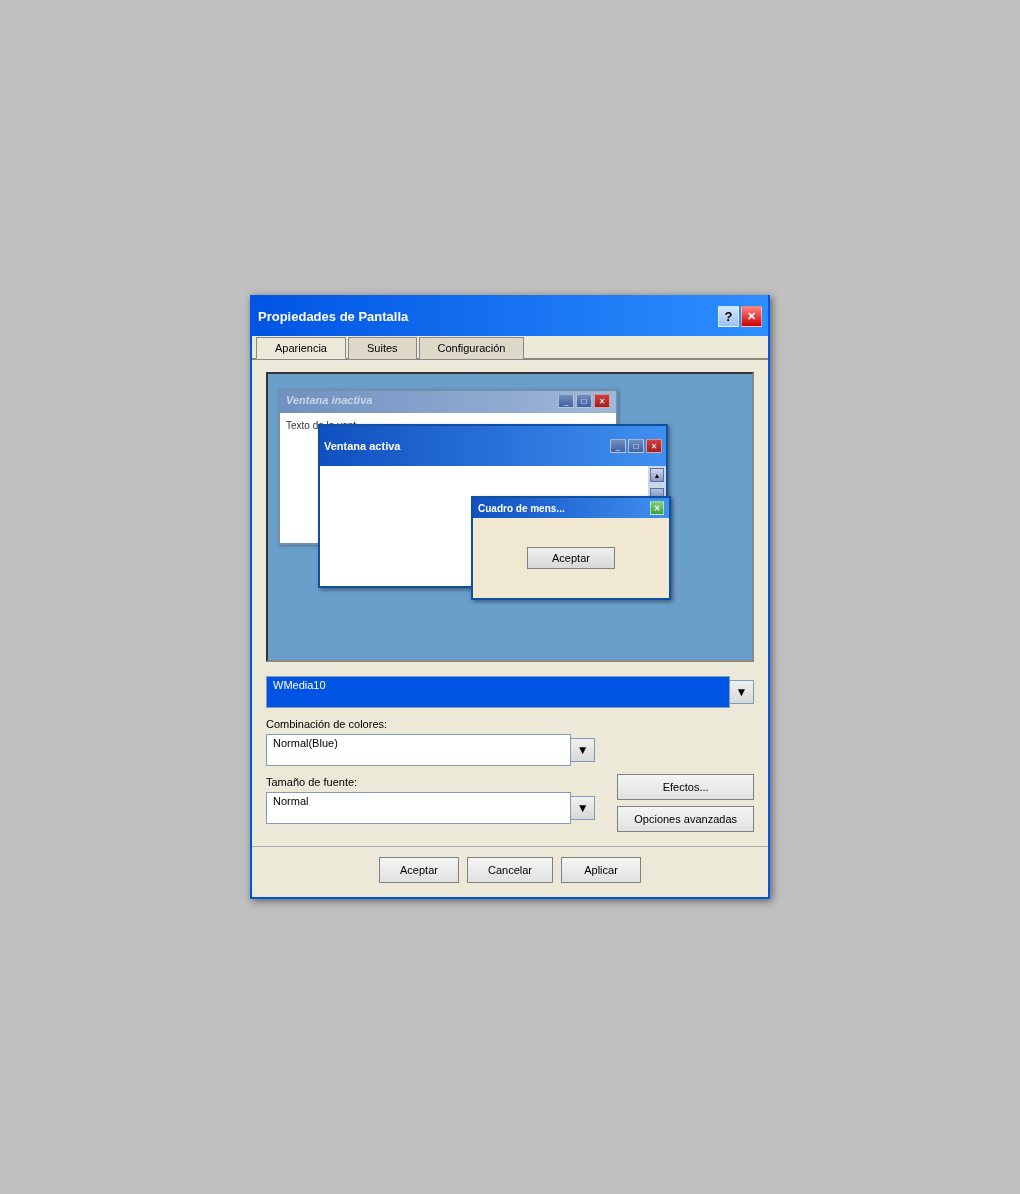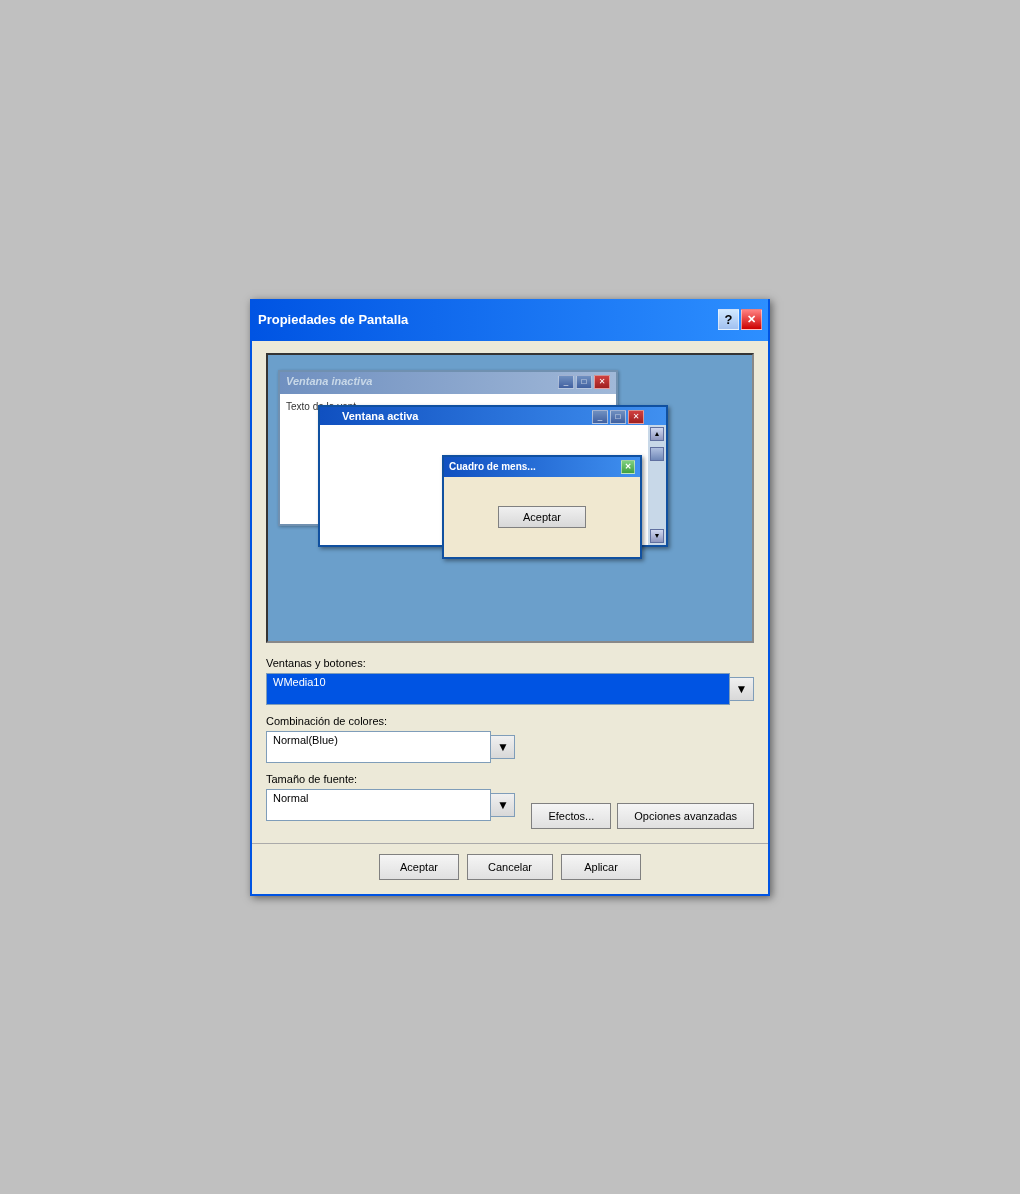--- a/index.html
+++ b/index.html
@@ -156,25 +156,25 @@
       position: absolute;
       top: 50px;
       left: 50px;
       width: 350px;
       border: 2px solid #1050a0;
       box-shadow: 2px 2px 4px rgba(0,0,0,0.4);
     }
 
     .prev-active-title {
       background: linear-gradient(to right, #1050c0, #4090f0);
-      padding: 3px 22px;
-      display: flex;
-      align-items: flex-start;
+      padding: 3px 4px;
+      display: flex;
+      align-items: center;
       justify-content: space-between;
-      height: 18px;
+      height: 40px;
     }
 
     .prev-active-title span {
       color: white;
       font-weight: bold;
       font-size: 11px;
     }
 
     .prev-active-body {
       background: white;
@@ -228,21 +228,21 @@
       display: flex;
       align-items: center;
       justify-content: center;
       font-size: 7px;
     }
 
     
     .prev-msg-box {
       position: absolute;
       top: 30px;
-      left: 122px;
+      left: 151px;
       width: 200px;
       border: 2px solid #1050a0;
       box-shadow: 2px 2px 4px rgba(0,0,0,0.4);
       z-index: 10;
     }
 
     .prev-msg-title {
       background: linear-gradient(to right, #1050c0, #4090f0);
       padding: 3px 5px;
       display: flex;
@@ -328,32 +328,32 @@
       display: flex;
       align-items: center;
       justify-content: center;
       cursor: pointer;
       font-size: 12px;
     }
 
     
     .bottom-row {
       display: flex;
-      gap: 16px;
+      gap: 22px;
       margin-top: 6px;
       align-items: flex-end;
     }
 
     .left-col {
       flex: 1;
     }
 
     .right-col {
       display: flex;
-      flex-direction: row;
+      flex-direction: column;
       gap: 6px;
       justify-content: flex-end;
       padding-bottom: 2px;
     }
 
     .action-btn {
       height: 26px;
       border: 1px solid #808080;
       background: linear-gradient(to bottom, #f5f5f5, #e0e0e0);
       padding: 0 16px;
@@ -394,20 +394,31 @@
 
   <div class="title-bar">
     <span class="title-bar-text">Propiedades de Pantalla</span>
     <div class="title-bar-buttons">
       <div class="tb-btn help">?</div>
       <div class="tb-btn close">✕</div>
     </div>
   </div>
 
 
+  <div class="tabs-row-2">
+    <div class="tab active">
+      <span>Apariencia</span>
+    </div>
+    <div class="tab">
+      <span>Suites</span>
+    </div>
+    <div class="tab">
+      <span>Configuración</span>
+    </div>
+  </div>
 
   <div class="content-area">
 
     <div class="preview-box">
 
       <div class="prev-inactive-window">
         <div class="prev-inactive-title">
           <span>Ventana inactiva</span>
           <div class="prev-win-btns">
             <div class="prev-btn min">_</div>
@@ -444,21 +455,20 @@
             </div>
             <div class="prev-msg-body">
               <div class="prev-msg-btn">Aceptar</div>
             </div>
           </div>
         </div>
       </div>
     </div>
 
     <div class="form-section">
-      <label class="form-label">Ventanas y botones:</label>
       <div class="dropdown-row">
         <div class="dropdown-input selected">WMedia10</div>
         <div class="dropdown-btn">▼</div>
       </div>
     </div>
 
     <div class="bottom-row">
       <div class="left-col">
 
         <div class="form-section">

